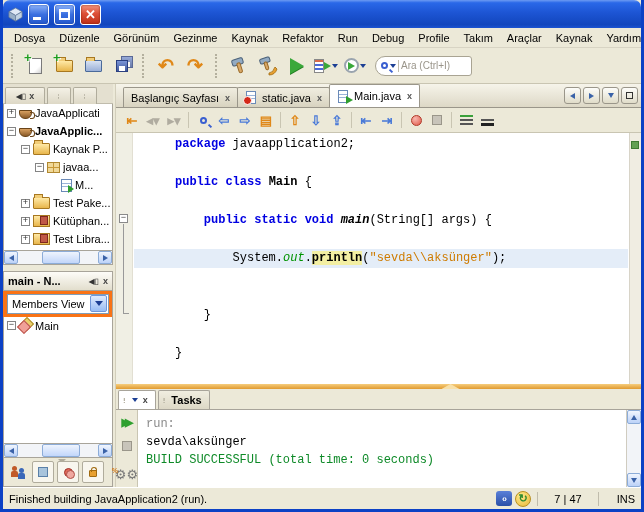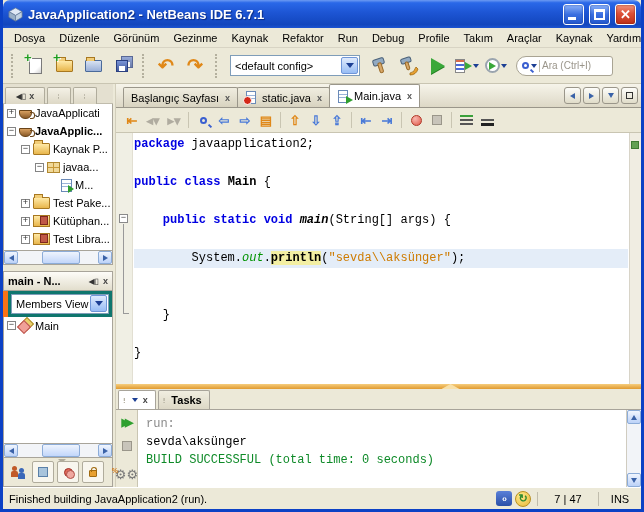--- a/index.html
+++ b/index.html
@@ -94,21 +94,21 @@
   .tri-r { width:0; height:0; border-top:3px solid transparent; border-bottom:3px solid transparent; border-left:5px solid #3a62a8; }
   .tri-u { width:0; height:0; border-left:3px solid transparent; border-right:3px solid transparent; border-bottom:5px solid #3a62a8; }
   .tri-d { width:0; height:0; border-left:3px solid transparent; border-right:3px solid transparent; border-top:5px solid #3a62a8; }
   .strack { flex:1; position:relative; }
   .sthumb { position:absolute; top:0; bottom:0; left:30%; width:38px; background:linear-gradient(#eef4fe,#c2d6fa); border:1px solid #8cacd8; border-radius:2px; }
   .panel-split { height:6px; background:#ece9d8; }
 
   
   .nav-title { height:20px; display:flex; align-items:center; gap:4px; padding:0 4px; background:linear-gradient(#fdfcf8,#e2decd); border:1px solid #a8a49a; }
   .nav-title .t { font-weight:bold; flex:1; white-space:nowrap; overflow:hidden; }
-  .combo-row { padding:3px 3px; background:#0f766e; border-left:5px solid #f97316; border-right:1px solid #a8a49a; }
+  .combo-row { padding:3px 3px; background:#f97316; border-left:1px solid #f97316; border-right:1px solid #a8a49a; }
   .combo.small { width:100%; height:20px; margin:0; }
   .nav-tree { height:128px; }
   .i-class { width:13px; height:13px; position:relative; }
   .i-class::before { content:""; position:absolute; right:0; top:0; width:8px; height:8px; background:#ead06a; border:1px solid #a88a28; transform:rotate(45deg); }
   .i-class::after { content:""; position:absolute; left:0; bottom:0; width:8px; height:8px; background:#f0a098; border:1px solid #b85048; transform:rotate(45deg); }
   .i-method { width:11px; height:11px; border-radius:50%; background:radial-gradient(circle at 35% 30%,#f8b0a8,#d85850); border:1px solid #a83830; position:relative; }
   .i-method::after { content:""; position:absolute; left:4px; top:1px; width:1px; height:8px; background:#8a2820; }
   .tk-param { color:#8a8a66; }
   .filterbar { height:29px; border:1px solid #a8a49a; border-top:none; background:#ece9d8; display:flex; align-items:center; gap:3px; padding:0 3px; position:relative; }
   .filterbar::before { content:""; position:absolute; top:1px; left:50%; width:0; height:0; border-left:4px solid transparent; border-right:4px solid transparent; border-top:4px solid #b0ac9c; }
@@ -147,21 +147,21 @@
   .cmt { width:13px; height:11px; background-image:linear-gradient(#3aa03a 2px,transparent 2px,transparent 4px,#555 4px,#555 6px,transparent 6px,transparent 8px,#555 8px,#555 10px,transparent 10px); }
   .ucmt { width:13px; height:11px; background-image:linear-gradient(transparent 4px,#555 4px,#555 6px,transparent 6px,transparent 8px,#222 8px,#222 11px,transparent 11px); }
 
   
   .code-wrap { height:251px; position:relative; background:#fff; overflow:hidden; }
   .gutter { position:absolute; left:0; top:0; bottom:0; width:17px; background:#f0efe4; border-right:1px solid #e2dfd2; }
   .fold-box { position:absolute; left:3px; top:81px; width:9px; height:9px; border:1px solid #8a8a8a; background:#fff; font-size:9px; line-height:7px; text-align:center; color:#444; font-family:"Liberation Mono",monospace; }
   .fold-line { position:absolute; left:7px; top:91px; width:1px; height:89px; background:#999; }
   .fold-tick { position:absolute; left:7px; top:180px; width:6px; height:1px; background:#999; }
   .codelines { position:absolute; left:18px; right:13px; top:2px; }
-  .codeline { height:19px; line-height:19px; white-space:pre; font-family:"Liberation Mono","DejaVu Sans Mono",monospace; font-size:12px; }
+  .codeline { height:19px; line-height:19px; white-space:pre; font-family:"Liberation Mono","DejaVu Sans Mono",monospace; font-size:12px;padding-left:41px; }
   .codeline.cur { background:#e4edf8; }
   .tk-kw { color:#0000e2; font-weight:bold; }
   .tk-cls { font-weight:bold; }
   .tk-mth { font-weight:bold; font-style:italic; }
   .tk-fld { color:#009300; font-style:italic; }
   .tk-hl { background:#f3efa3; font-weight:bold; }
   .tk-str { color:#ce7b00; }
   .tk-pl { color:#000; }
   .err-stripe { position:absolute; right:0; top:0; bottom:0; width:12px; background:#f0ede2; border-left:1px solid #d8d4c8; }
   .ok-mark { position:absolute; right:2px; top:8px; width:8px; height:8px; background:#63a053; border:1px solid #3f7a33; }
@@ -187,34 +187,33 @@
   .vscroll .sbtn { width:100%; height:14px; }
   .vtrack { flex:1; }
 
   
   .statusbar { height:22px; display:flex; align-items:center; background:#ece9d8; border-top:1px solid #fff; padding:0 6px; }
   .status-msg { flex:1; white-space:nowrap; overflow:hidden; }
   .sdiv { width:1px; height:14px; background:#c0bcac; margin:0 6px; }
   .sicon1 { width:16px; height:15px; border-radius:3px; background:linear-gradient(#5a80d8,#2a4fa8); color:#fff; font-size:9px; font-weight:bold; display:flex; align-items:center; justify-content:center; letter-spacing:-1px; }
   .sicon2 { width:16px; height:16px; border-radius:50%; background:radial-gradient(circle at 35% 30%,#ffe98a,#e8b83a); color:#2f8a2f; font-size:11px; font-weight:bold; display:flex; align-items:center; justify-content:center; margin-left:3px; border:1px solid #b89020; }
   .caret-pos { min-width:48px; text-align:center; }
-  .ins-mode { min-width:30px; text-align:center; }
+  .ins-mode { min-width:30px; text-align:right; }
 </style>
 </head>
 <body>
 
 <div class="window">
 
   <div class="titlebar">
     <svg class="cube" viewBox="0 0 16 16">
       <polygon points="8,1 15,5 8,9 1,5" fill="#dfe8f5" stroke="#6a7f9a" stroke-width="0.8"></polygon>
       <polygon points="1,5 8,9 8,15 1,11" fill="#9ab0c8" stroke="#6a7f9a" stroke-width="0.8"></polygon>
       <polygon points="15,5 8,9 8,15 15,11" fill="#c2d2e2" stroke="#6a7f9a" stroke-width="0.8"></polygon>
     </svg>
-    <span class="title-text">JavaApplication2 - NetBeans IDE 6.7.1</span>
     <span class="winbtn">
         <span class="glyph-min"></span>
       </span>
     <span class="winbtn">
         <span class="glyph-max"></span>
       </span>
     <span class="winbtn close">
         <span class="glyph-x">✕</span>
       </span>
   </div>
@@ -253,26 +252,20 @@
         <span class="i-floppy"></span>
       </span>
     <span class="grip"></span>
     <span class="tbi">
         <span class="arrow-glyph">↶</span>
       </span>
     <span class="tbi">
         <span class="arrow-glyph">↷</span>
       </span>
     <span class="grip"></span>
-    <span class="combo">
-      <span class="cval">&lt;default config&gt;</span>
-      <span class="dd-btn">
-          <span class="tri-down"></span>
-        </span>
-    </span>
     <span class="tbi">
       <svg width="20" height="20" viewBox="0 0 20 20">
           <rect x="3" y="3" width="11" height="6" rx="1.5" fill="#92aac2" stroke="#4a6078" transform="rotate(-18 8 6)"></rect>
           <rect x="9" y="7" width="3.4" height="10" rx="1.5" fill="#d8a868" stroke="#9a6a28" transform="rotate(-18 10 12)"></rect>
         </svg>
     </span>
     <span class="tbi">
       <svg width="20" height="20" viewBox="0 0 20 20">
           <rect x="2" y="2" width="10" height="5" rx="1.5" fill="#92aac2" stroke="#4a6078" transform="rotate(-18 7 5)"></rect>
           <rect x="7" y="6" width="3" height="8" rx="1.5" fill="#d8a868" stroke="#9a6a28" transform="rotate(-18 8 10)"></rect>

